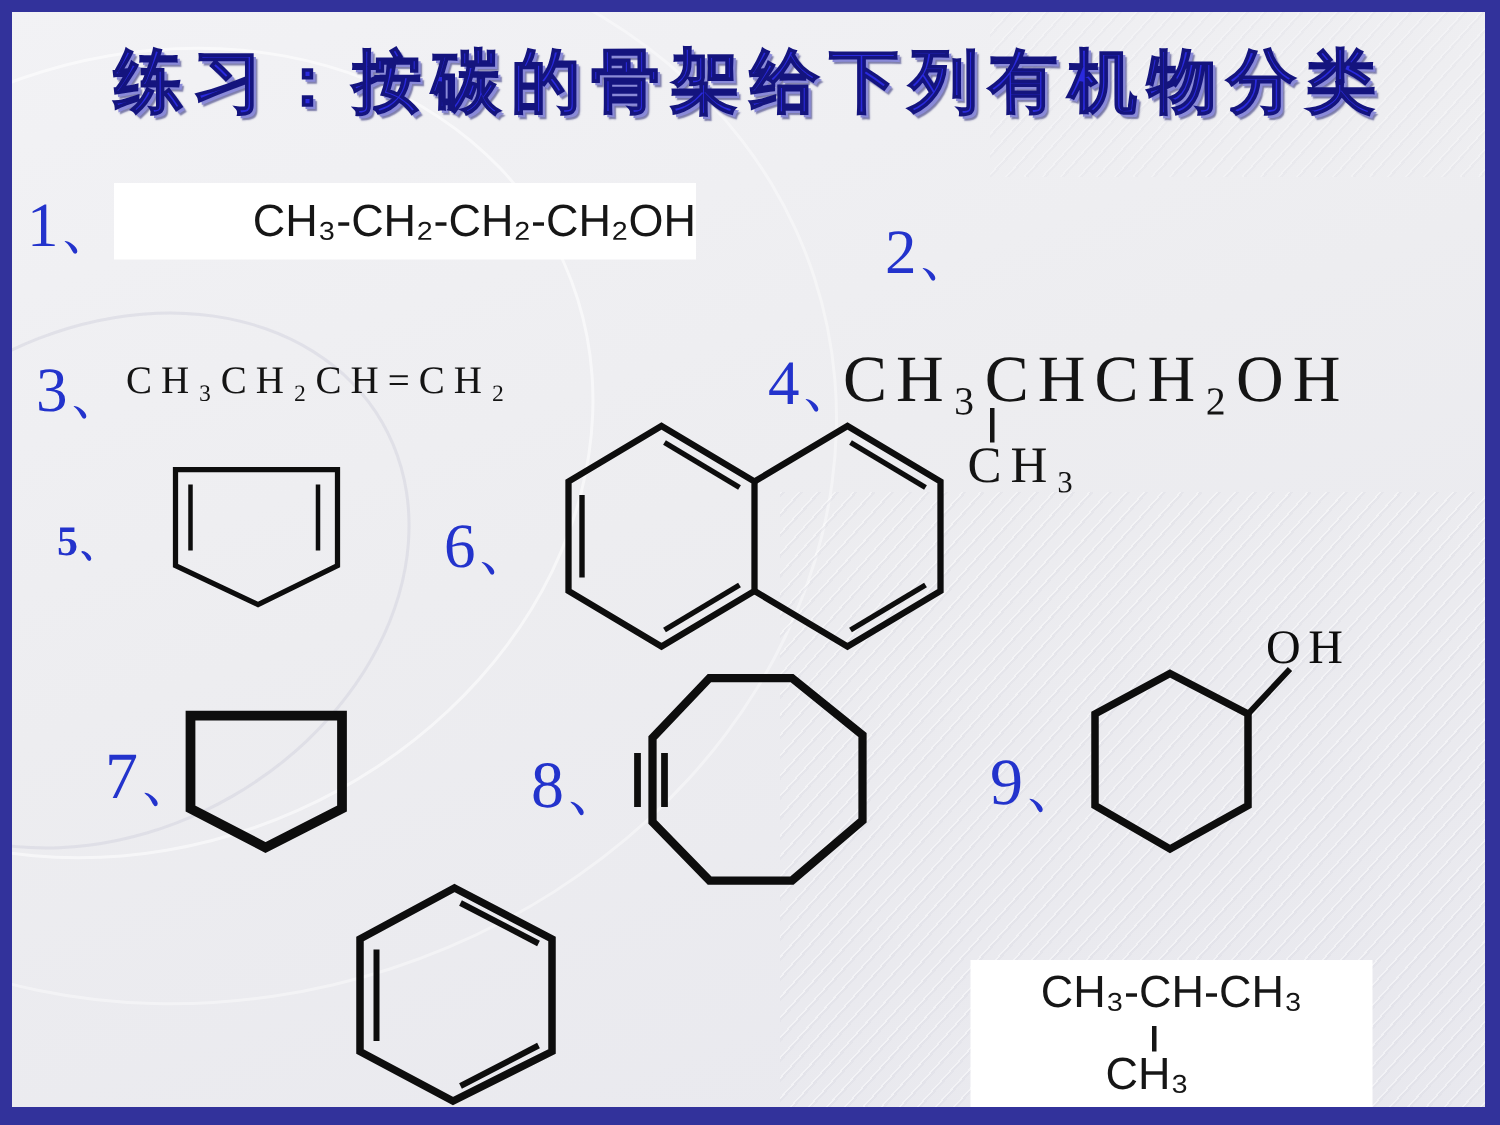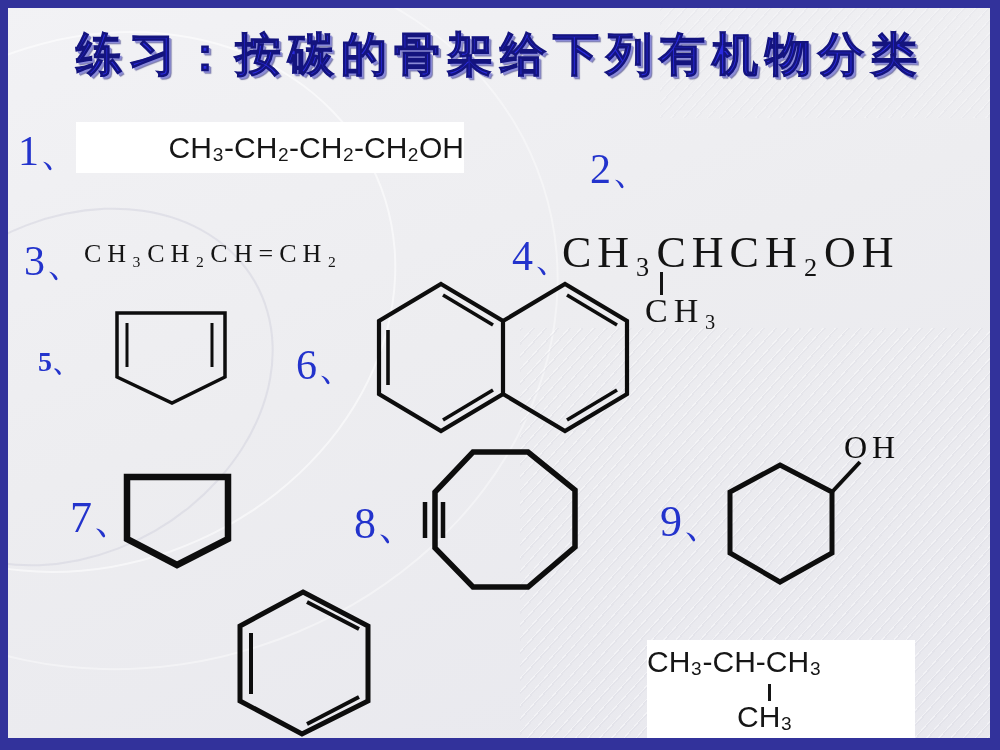--- a/index.html
+++ b/index.html
@@ -32,21 +32,21 @@
   .wbox{position:absolute;background:#ffffff;z-index:5;}
   .f-sans{font-family:"Liberation Sans","DejaVu Sans",sans-serif;color:#161616;}
   .f-serif{position:absolute;z-index:6;font-family:"Liberation Serif","DejaVu Serif",serif;
     color:#141414;letter-spacing:6px;line-height:1;}
   .vbond{position:absolute;background:#151515;z-index:6;}
   .struct{position:absolute;z-index:6;}
   .struct svg{display:block;}
   .box1{left:76px;top:122px;width:388px;height:51px;display:flex;align-items:center;justify-content:flex-end;}
   .box2{left:626px;top:95px;width:261px;height:128px;}
   .box11{left:647px;top:640px;width:268px;height:101px;}
-  .b11-main{position:absolute;left:0;top:5px;width:100%;text-align:left;font-size:30px;}
+  .b11-main{position:absolute;left:0;top:5px;width:100%;text-align:center;font-size:30px;}
   .b11-branch{position:absolute;left:90px;top:60px;font-size:30px;}
   .b11-line{left:121px;top:44px;width:3px;height:17px;}
 </style>
 </head>
 <body>
 
 <div class="slide">
   <div class="swirl s1"></div>
   <div class="swirl s2"></div>
   <div class="swirl s3"></div>
@@ -108,21 +108,21 @@
     <svg width="168" height="155" viewBox="0 0 168 155">
       <polygon points="55,10 110,10 157,48 157,105 110,145 55,145 17,106 17,50" fill="none" stroke="#0d0d0d" stroke-width="5.5"></polygon>
       <g stroke="#0d0d0d" stroke-width="4.5">
         <line x1="7" y1="60" x2="7" y2="96"></line>
         <line x1="25" y1="60" x2="25" y2="96"></line>
       </g>
     </svg>
   </div>
 
   <div class="num" style="left:660px;top:500px;font-size:44px;font-weight:400;">9、</div>
-  <div class="struct" style="left:720px;top:424px;">
+  <div class="struct" style="left:720px;top:408px;">
     <svg width="210" height="168" viewBox="0 0 210 168">
       <polygon points="60,41 112,68 112,129 60,158 10,129 10,68" fill="none" stroke="#0d0d0d" stroke-width="5"></polygon>
       <line x1="112" y1="68" x2="140" y2="38" stroke="#0d0d0d" stroke-width="4"></line>
       <text x="124" y="34" font-family="Liberation Serif, DejaVu Serif, serif" font-size="32" fill="#0d0d0d" letter-spacing="5">OH</text>
     </svg>
   </div>
 
   <div class="struct" style="left:232px;top:586px;">
     <svg width="145" height="152" viewBox="0 0 145 152">
       <polygon points="71,6 136,40 136,115 70,148 8,115 8,40" fill="none" stroke="#0d0d0d" stroke-width="5"></polygon>

